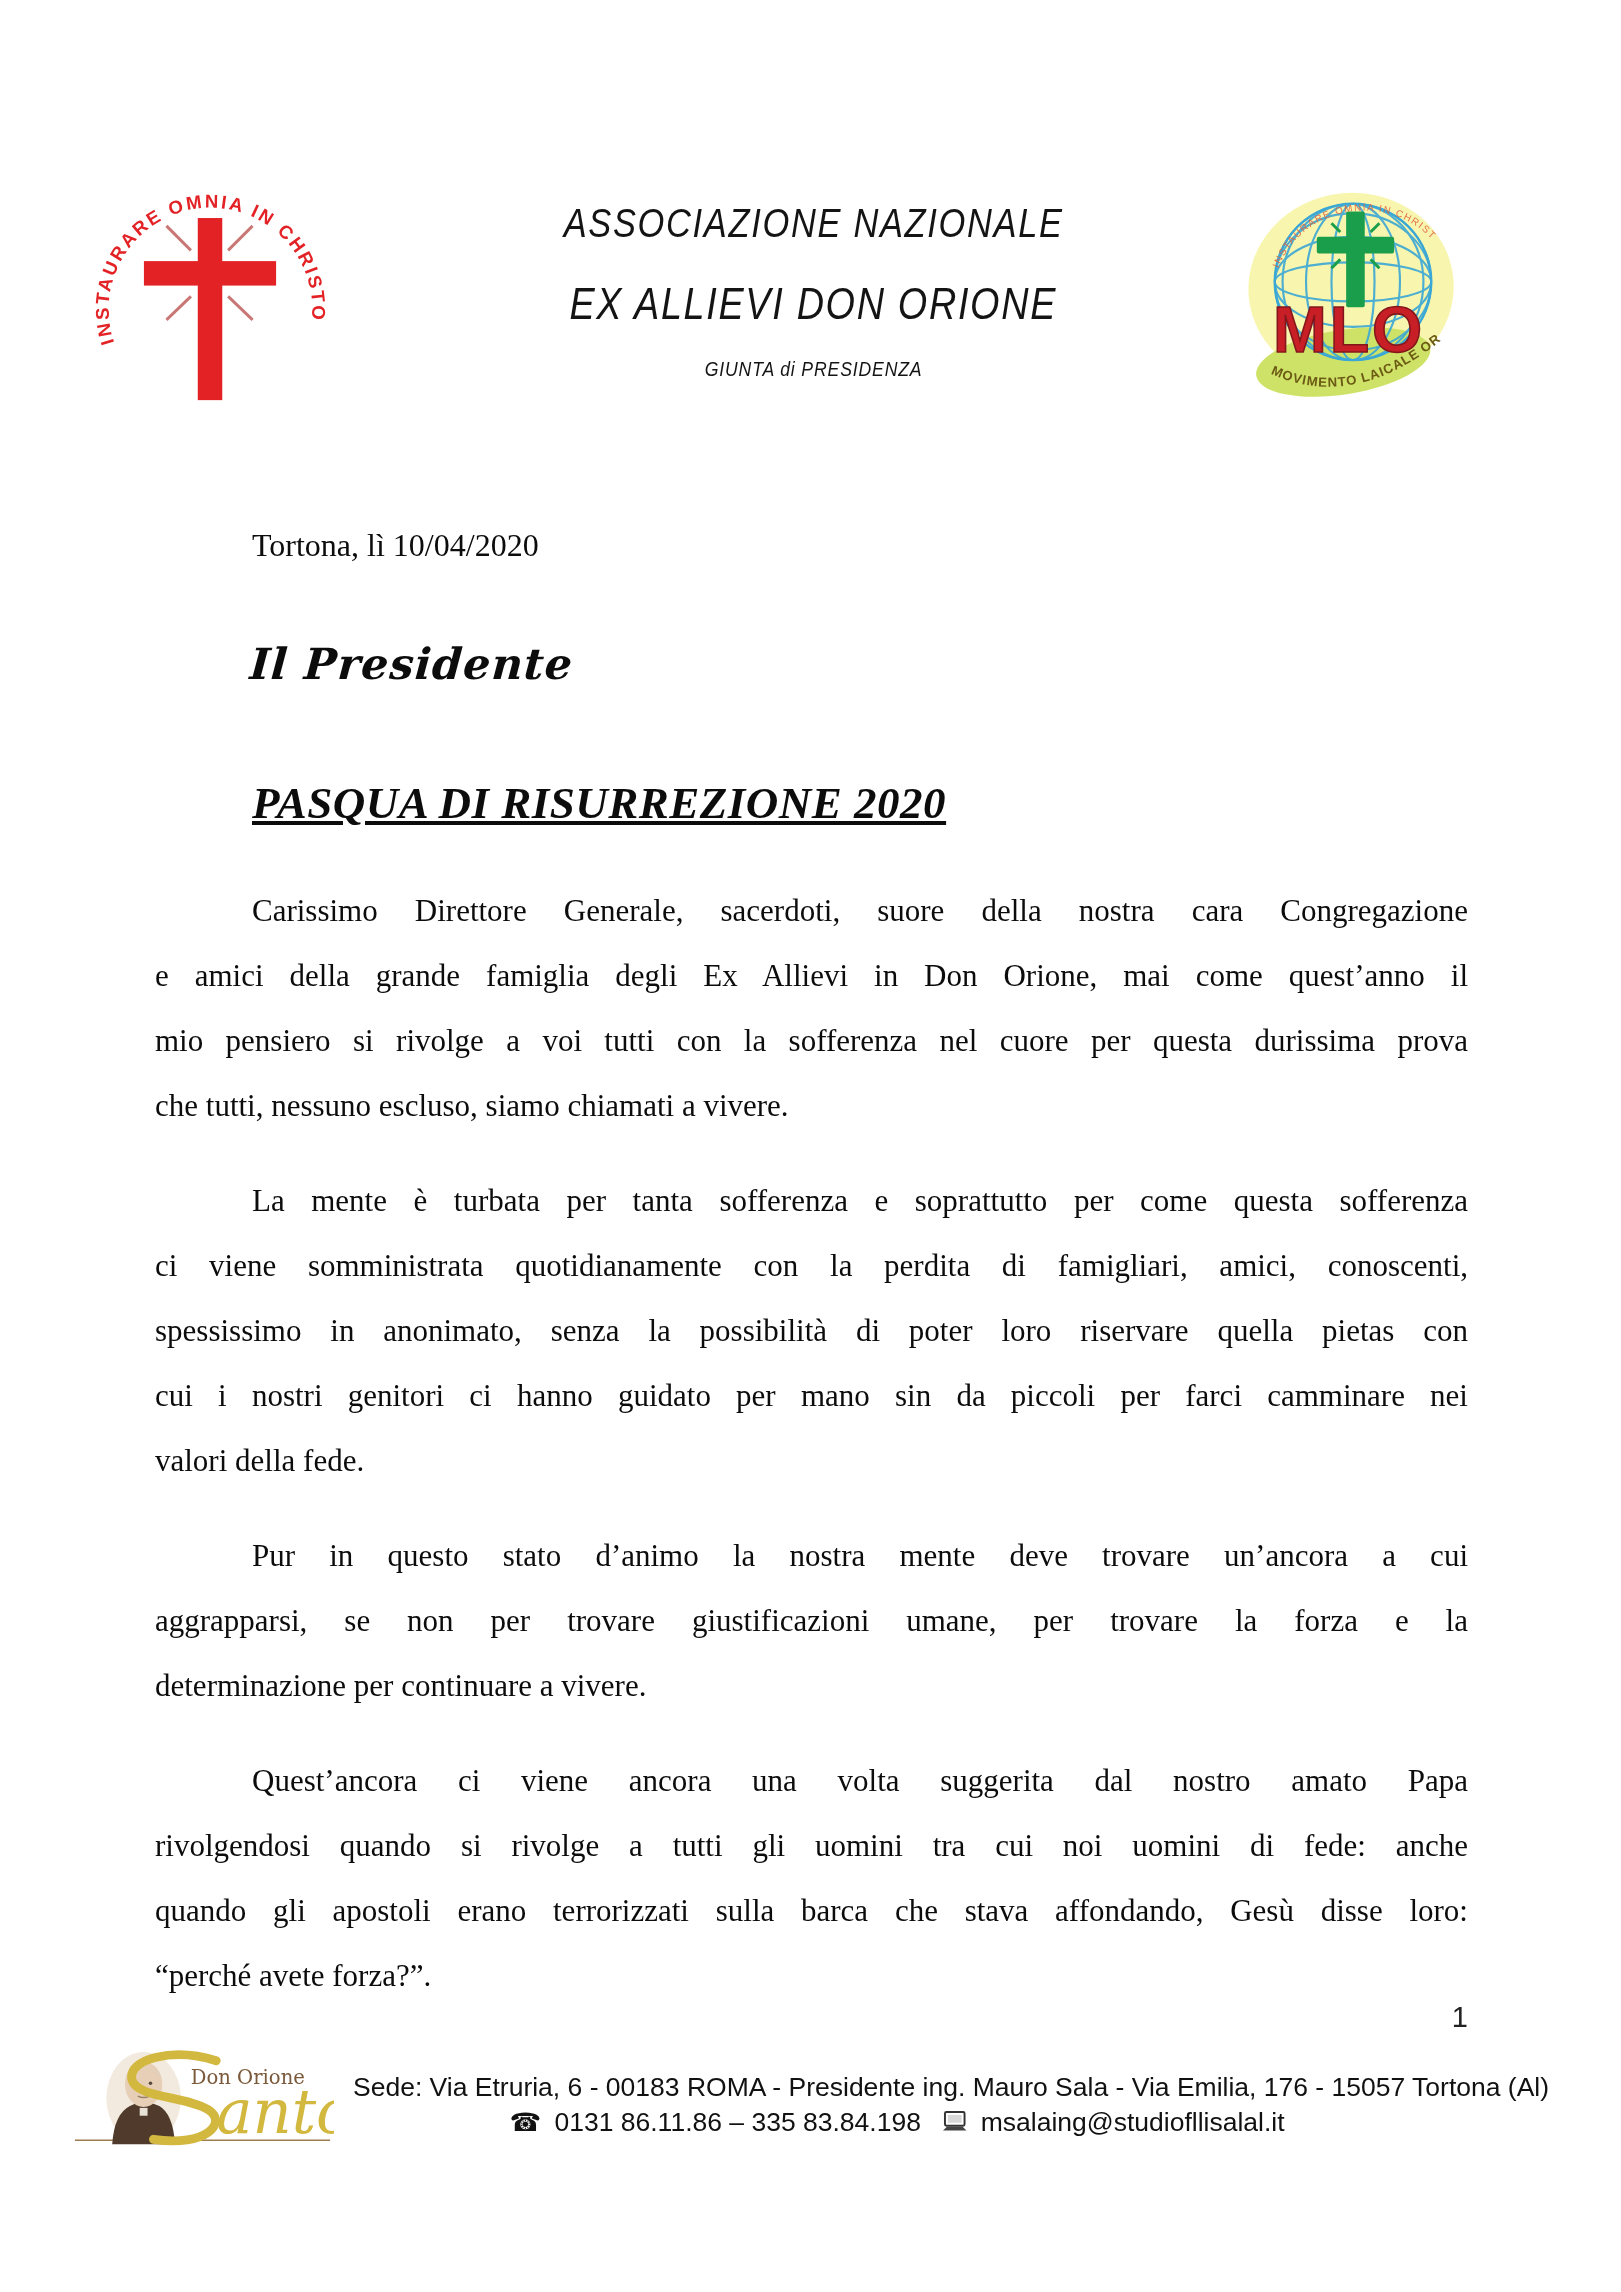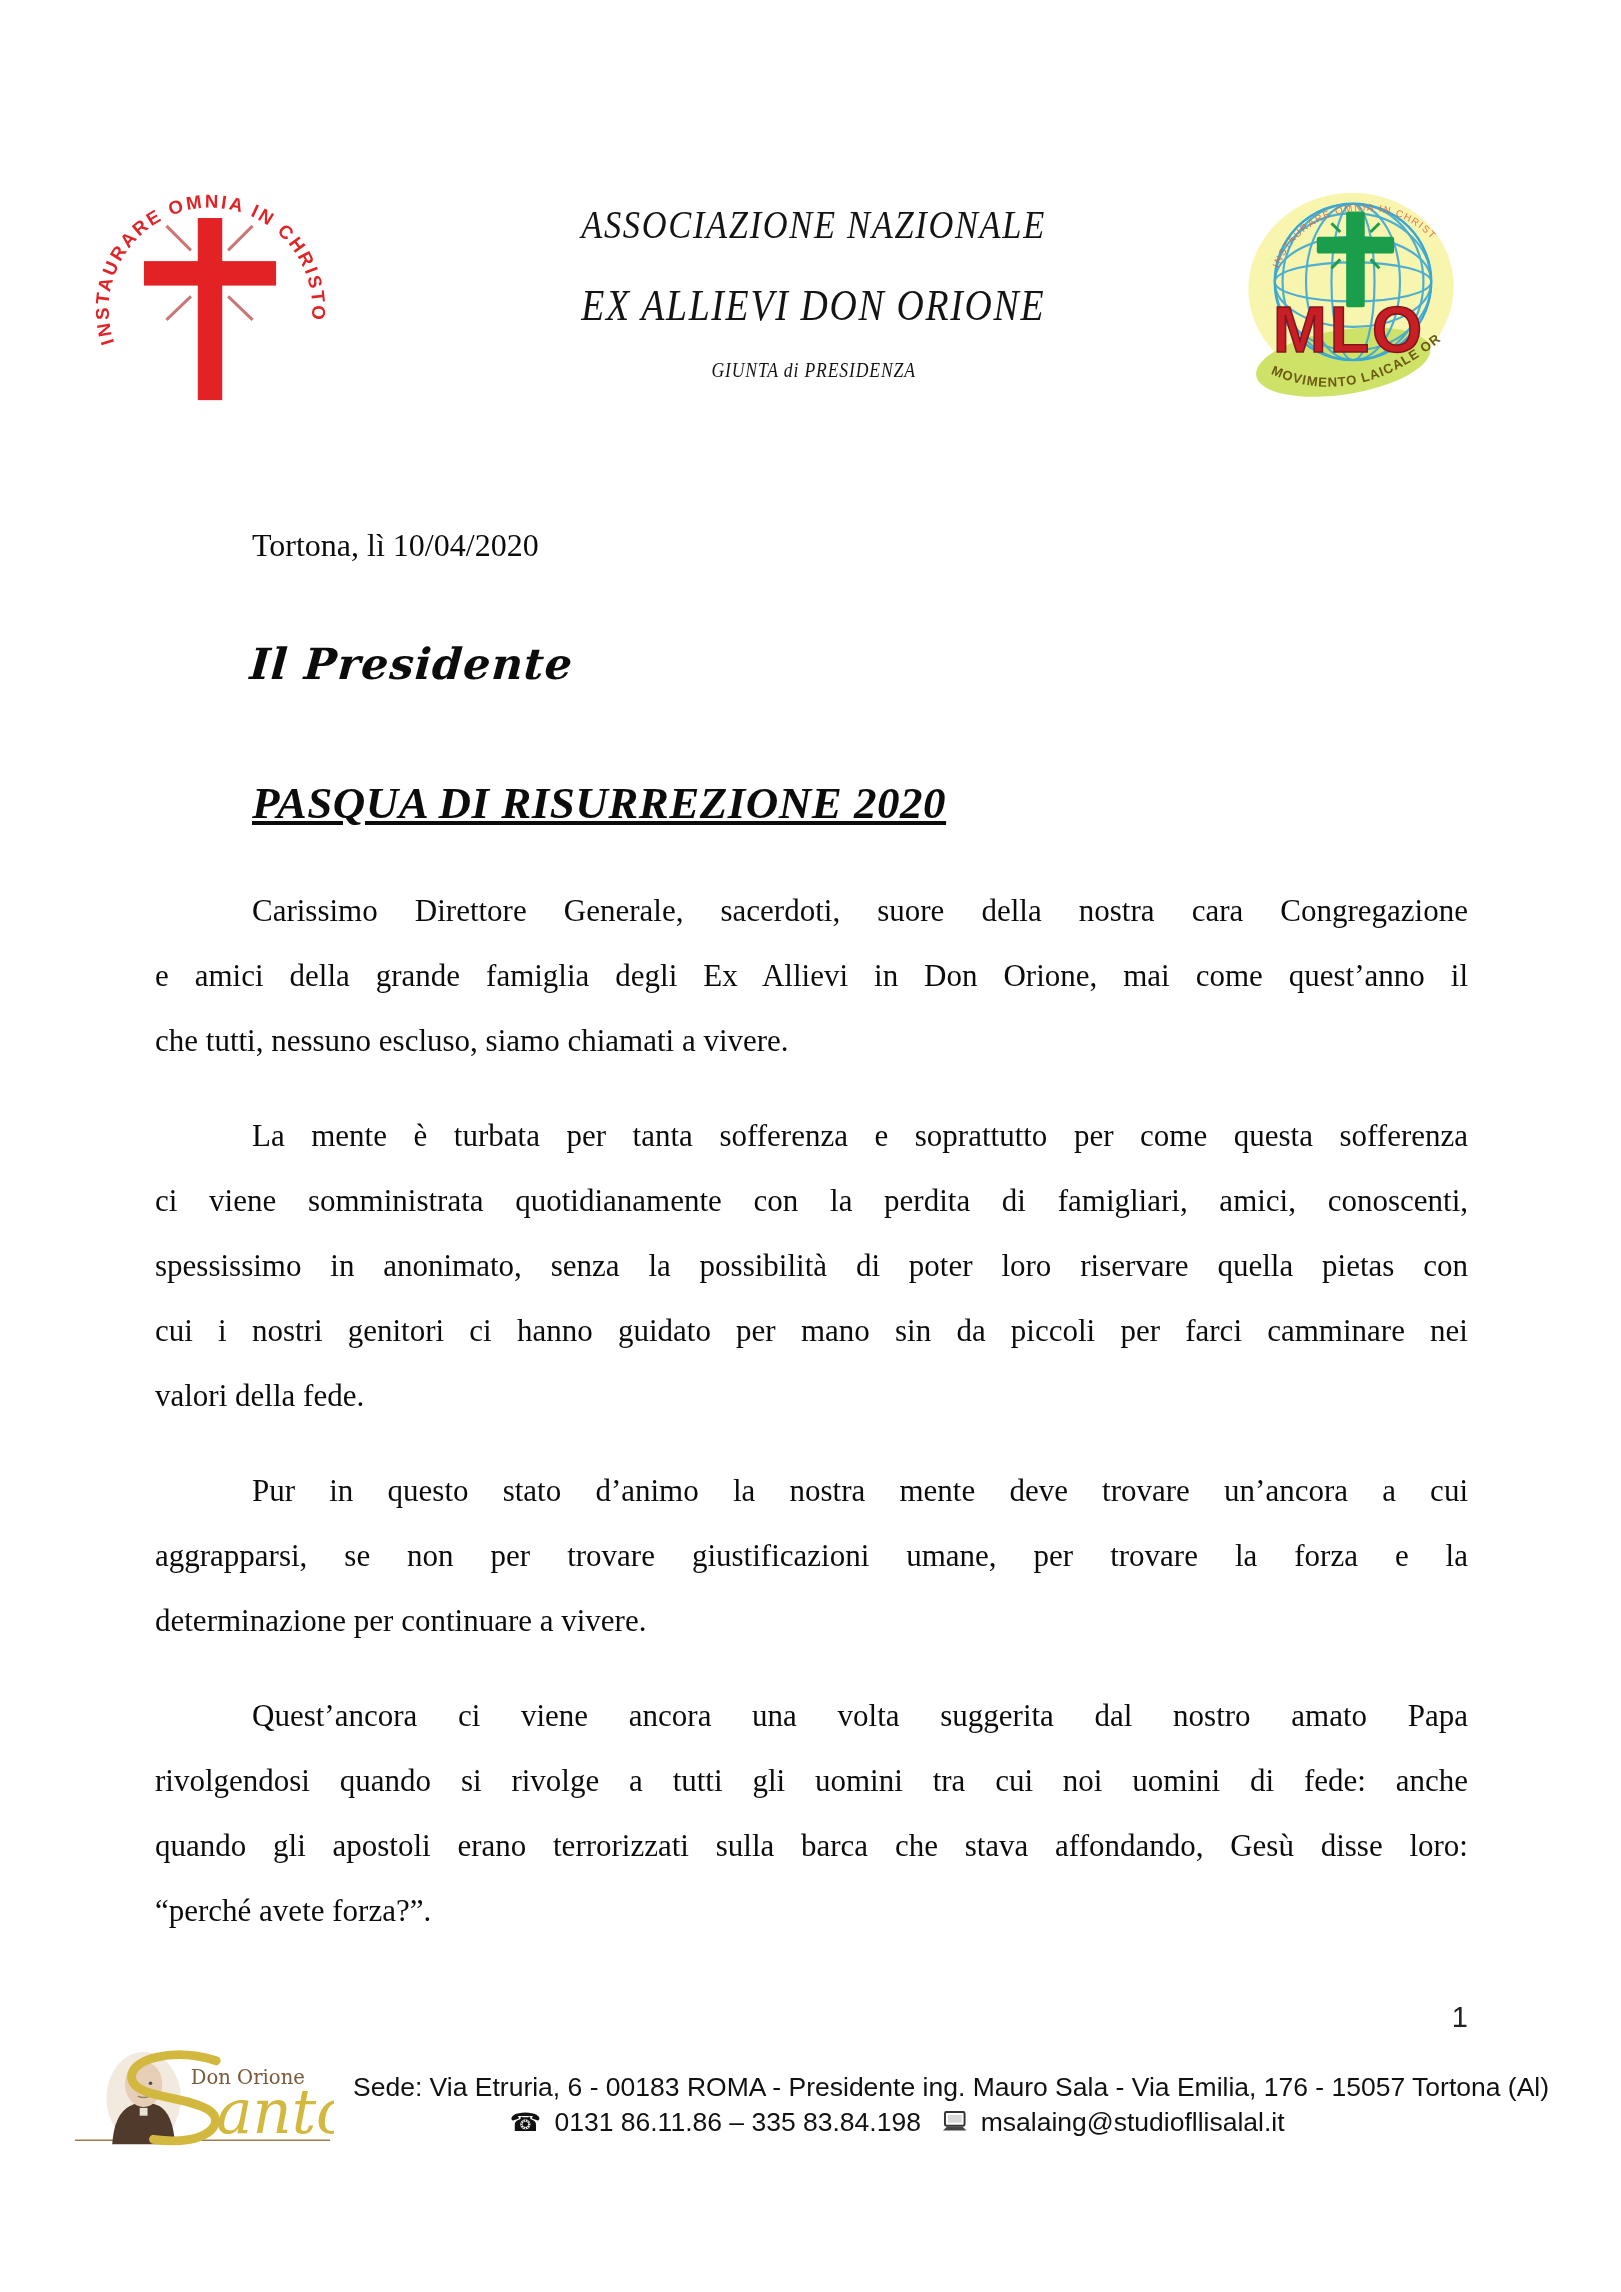--- a/index.html
+++ b/index.html
@@ -10,21 +10,21 @@
     margin:0 auto;
     overflow:hidden;
     font-family:"Liberation Serif", serif;
     color:#0c0c0c;
   }
   
   .left-logo{position:absolute;left:94px;top:163px;width:233px;height:253px;}
   .center-head{
     position:absolute;left:392px;top:200px;width:843px;
     text-align:center;
-    font-family:Liberation Serif, serif;
+    font-family:Liberation Sans, sans-serif;
     font-style:italic;
     color:#141414;
   }
   .ch-line{display:block;}
   .ch-inner{display:inline-block;transform:scaleX(0.84);transform-origin:center;white-space:nowrap;}
   .ch1{font-size:41px;letter-spacing:2px;margin-bottom:31px;}
   .ch2{font-size:45px;letter-spacing:2px;margin-bottom:27.4px;}
   .ch3{font-size:21px;letter-spacing:1px;}
   .mlo-logo{position:absolute;left:1245px;top:186px;width:216px;height:225px;}
   
@@ -148,20 +148,21 @@
   <div class="date-line">Tortona, lì 10/04/2020</div>
 
   <div class="role-line">Il Presidente</div>
 
   <div class="title-line">PASQUA DI RISURREZIONE 2020</div>
 
   <div class="letter-body">
       <div class="para">
         <div class="bline indent just">Carissimo Direttore Generale, sacerdoti, suore della nostra cara Congregazione</div>
         <div class="bline just">e amici della grande famiglia degli Ex Allievi in Don Orione, mai come quest’anno il</div>
+        <div class="bline just">mio pensiero si rivolge a voi tutti con la sofferenza nel cuore per questa durissima prova</div>
         <div class="bline">che tutti, nessuno escluso, siamo chiamati a vivere.</div>
       </div>
       <div class="para">
         <div class="bline indent just">La mente è turbata per tanta sofferenza e soprattutto per come questa sofferenza</div>
         <div class="bline just">ci viene somministrata quotidianamente con la perdita di famigliari, amici, conoscenti,</div>
         <div class="bline just">spessissimo in anonimato, senza la possibilità di poter loro riservare quella pietas con</div>
         <div class="bline just">cui i nostri genitori ci hanno guidato per mano sin da piccoli per farci camminare nei</div>
         <div class="bline">valori della fede.</div>
       </div>
       <div class="para">

